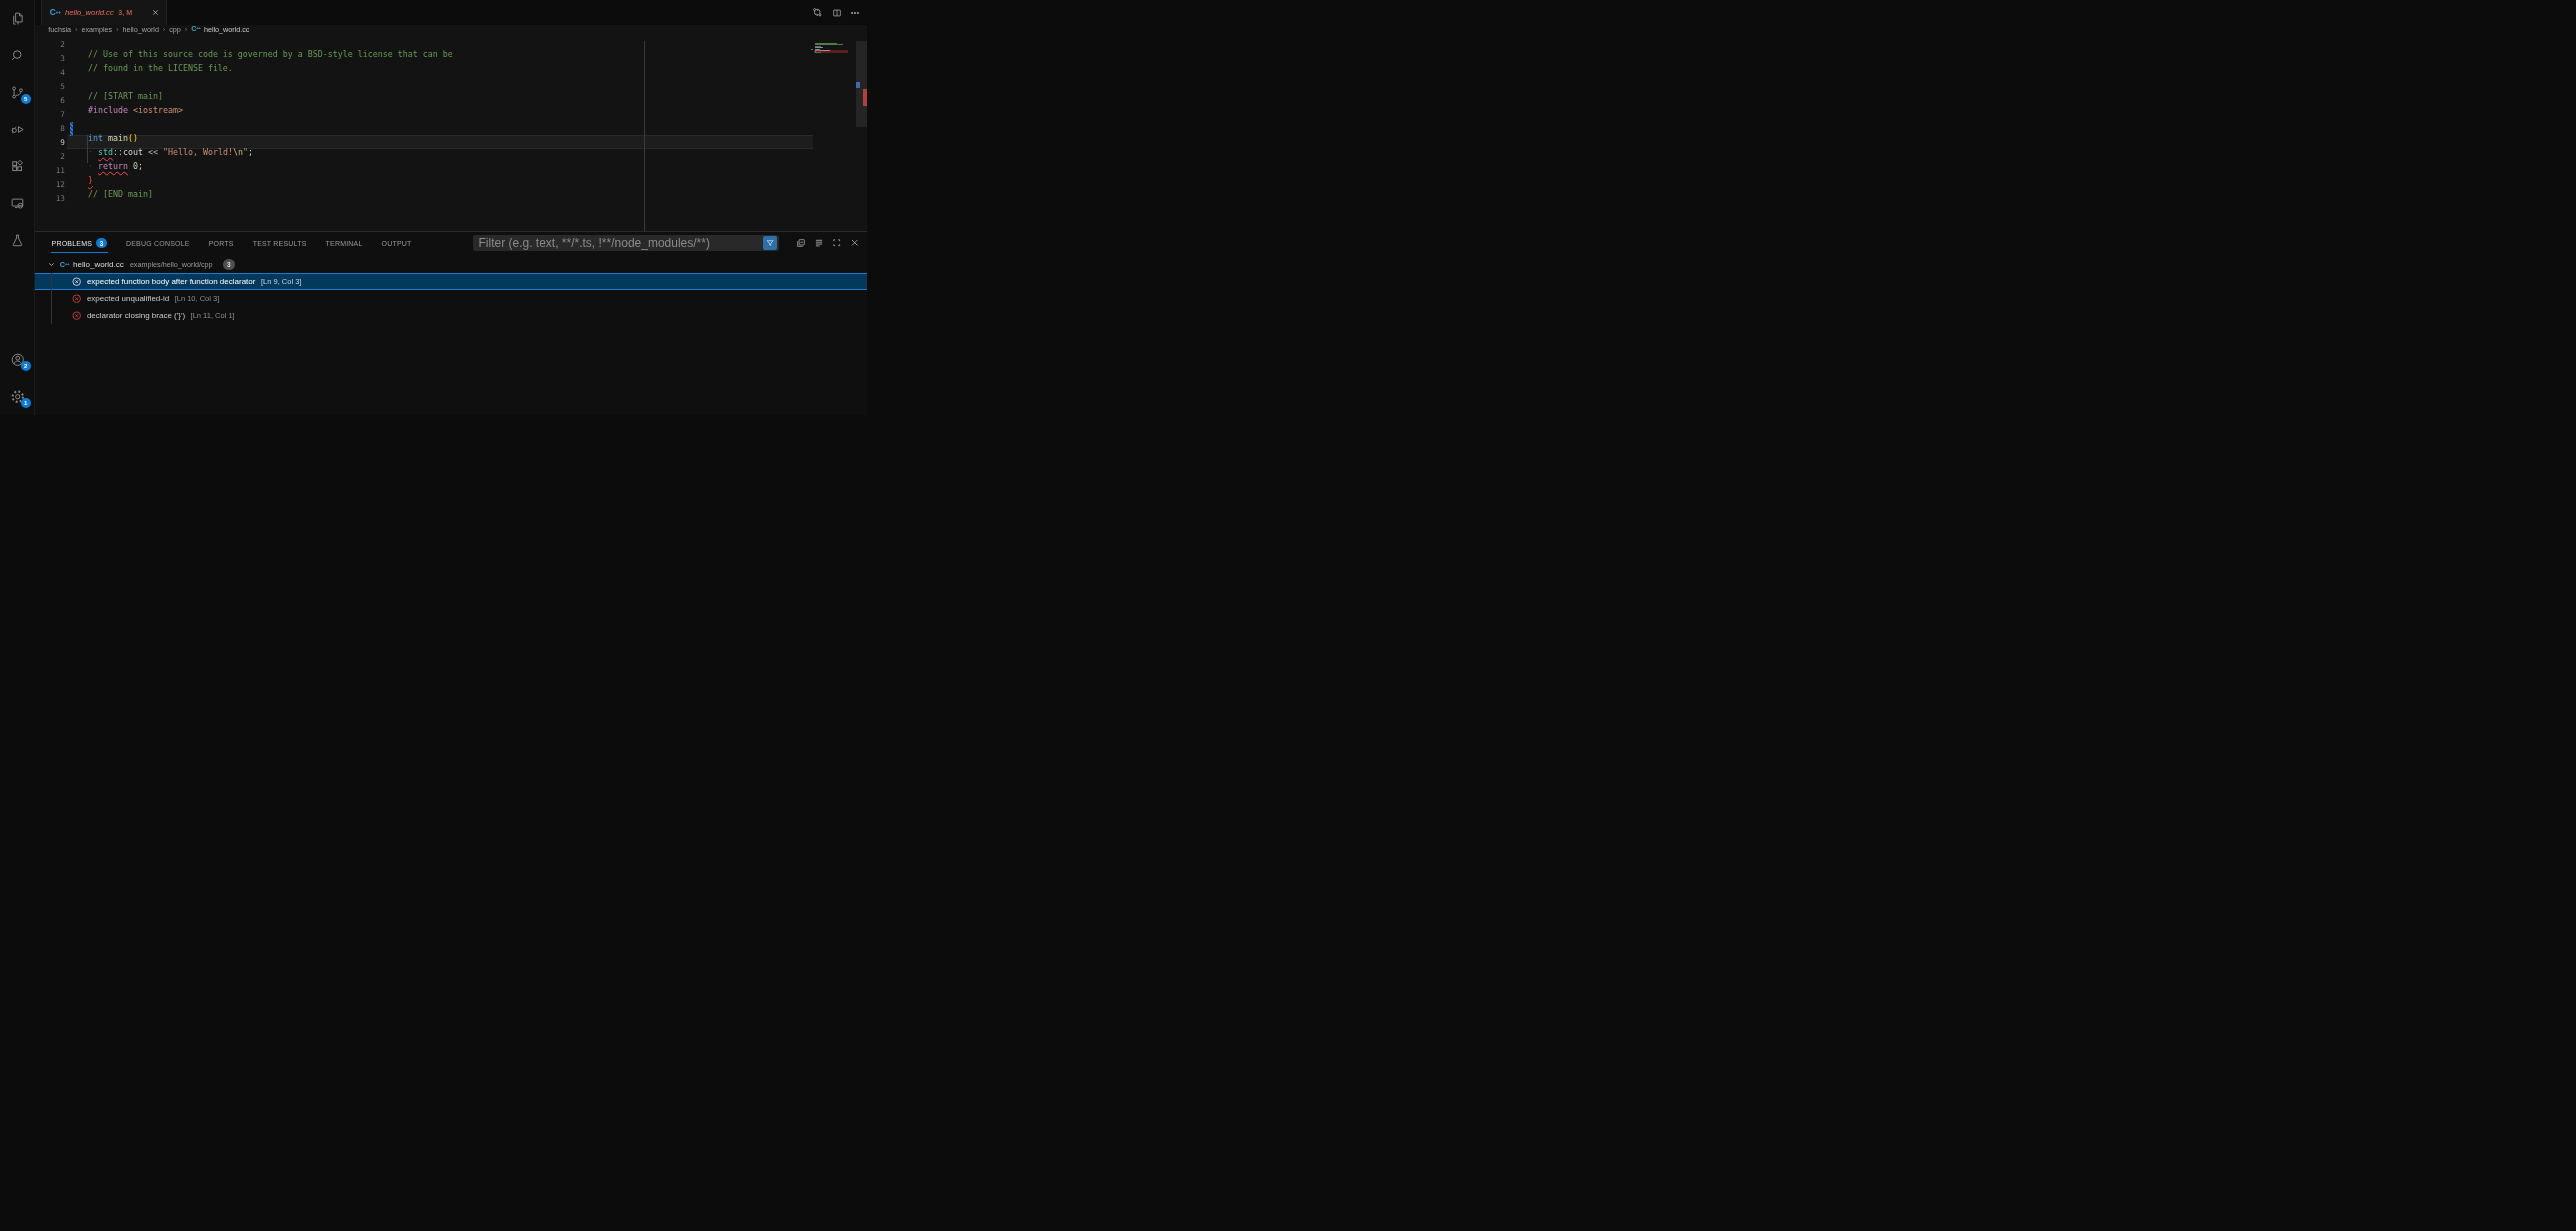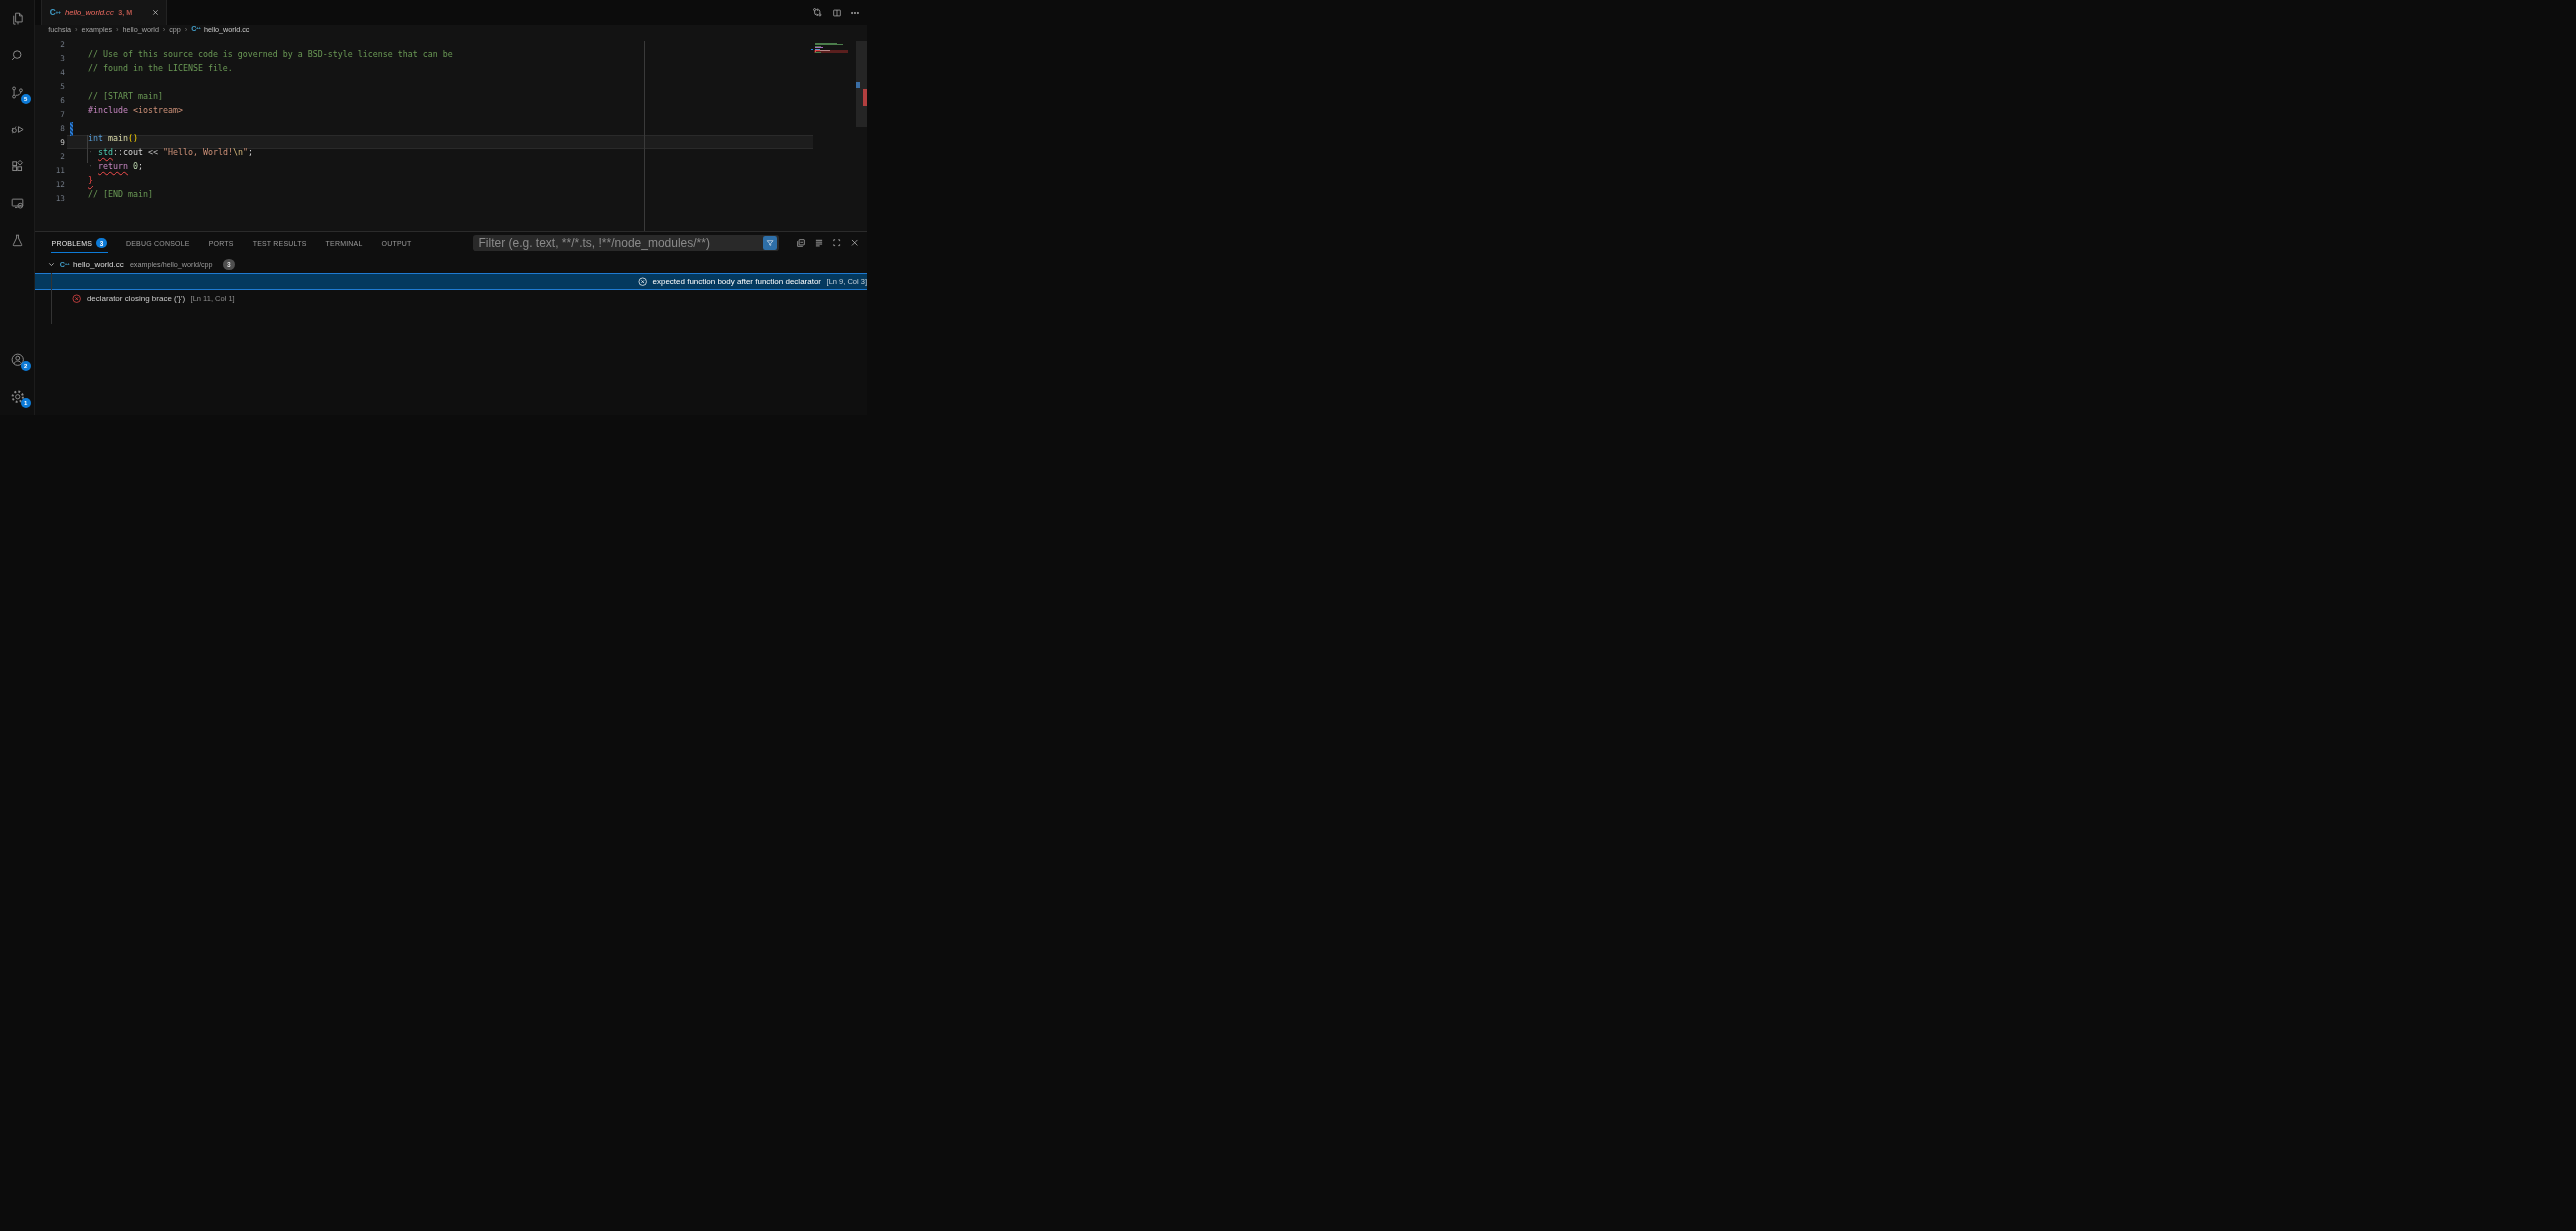--- a/index.html
+++ b/index.html
@@ -114,21 +114,21 @@
   .file-path { color:#9a9a9a; font-size:7.2px; margin-left:2.2px; }
   .file-count { width:11.6px; height:11.6px; border-radius:50%; background:#4f4f4f; color:#dddddd;
                 font-size:6.6px; font-weight:bold; display:flex; align-items:center; justify-content:center; margin-left:6.6px; }
   .tree-guide { position:absolute; left:15.5px; top:17px; width:0.6px; height:51px; background:#333; }
   .prow { position:relative; height:17px; display:flex; align-items:center; padding-left:37px; gap:5.5px;
           color:#f14c4c; cursor:pointer; }
   .prow .err-ic { display:flex; }
   .prow .err-ic svg { stroke:#f14c4c; }
   .prow .pmsg { color:#cbcbcb; font-size:8px; }
   .prow .ploc { color:#8f8f8f; font-size:7.5px; }
-  .prow.selected { background:#04395e; box-shadow:inset 0 1.1px 0 0 #1f7ad1, inset 0 -1.1px 0 0 #1f7ad1;justify-content:flex-end; }
+  .prow.selected { background:#04395e; box-shadow:inset 0 1.1px 0 0 #1f7ad1, inset 0 -1.1px 0 0 #1f7ad1; }
   .prow.selected .pmsg { color:#ffffff; }
   .prow.selected .ploc { color:#c5d1db; }
   .prow.selected .err-ic svg { stroke:#ffffff; }
 </style>
 </head>
 <body>
 
 <div id="app">
 
   <div id="activitybar">
@@ -458,20 +458,30 @@
               <span class="pmsg">expected function body after function declarator</span>
               <span class="ploc">[Ln 9, Col 3]</span>
             </div>
             <div class="prow">
               <span class="err-ic">
                 <svg width="9.4" height="9.4" viewBox="0 0 16 16" fill="none" stroke-width="1.25">
                   <circle cx="8" cy="8" r="6.4"></circle>
                   <path d="M5.7 5.7l4.6 4.6M10.3 5.7l-4.6 4.6"></path>
                 </svg>
               </span>
+              <span class="pmsg">expected unqualified-id</span>
+              <span class="ploc">[Ln 10, Col 3]</span>
+            </div>
+            <div class="prow">
+              <span class="err-ic">
+                <svg width="9.4" height="9.4" viewBox="0 0 16 16" fill="none" stroke-width="1.25">
+                  <circle cx="8" cy="8" r="6.4"></circle>
+                  <path d="M5.7 5.7l4.6 4.6M10.3 5.7l-4.6 4.6"></path>
+                </svg>
+              </span>
               <span class="pmsg">declarator closing brace ('}')</span>
               <span class="ploc">[Ln 11, Col 1]</span>
             </div>
           </div>
         <div class="tree-guide"></div>
       </div>
     </div>
 
   </div>
 </div>

